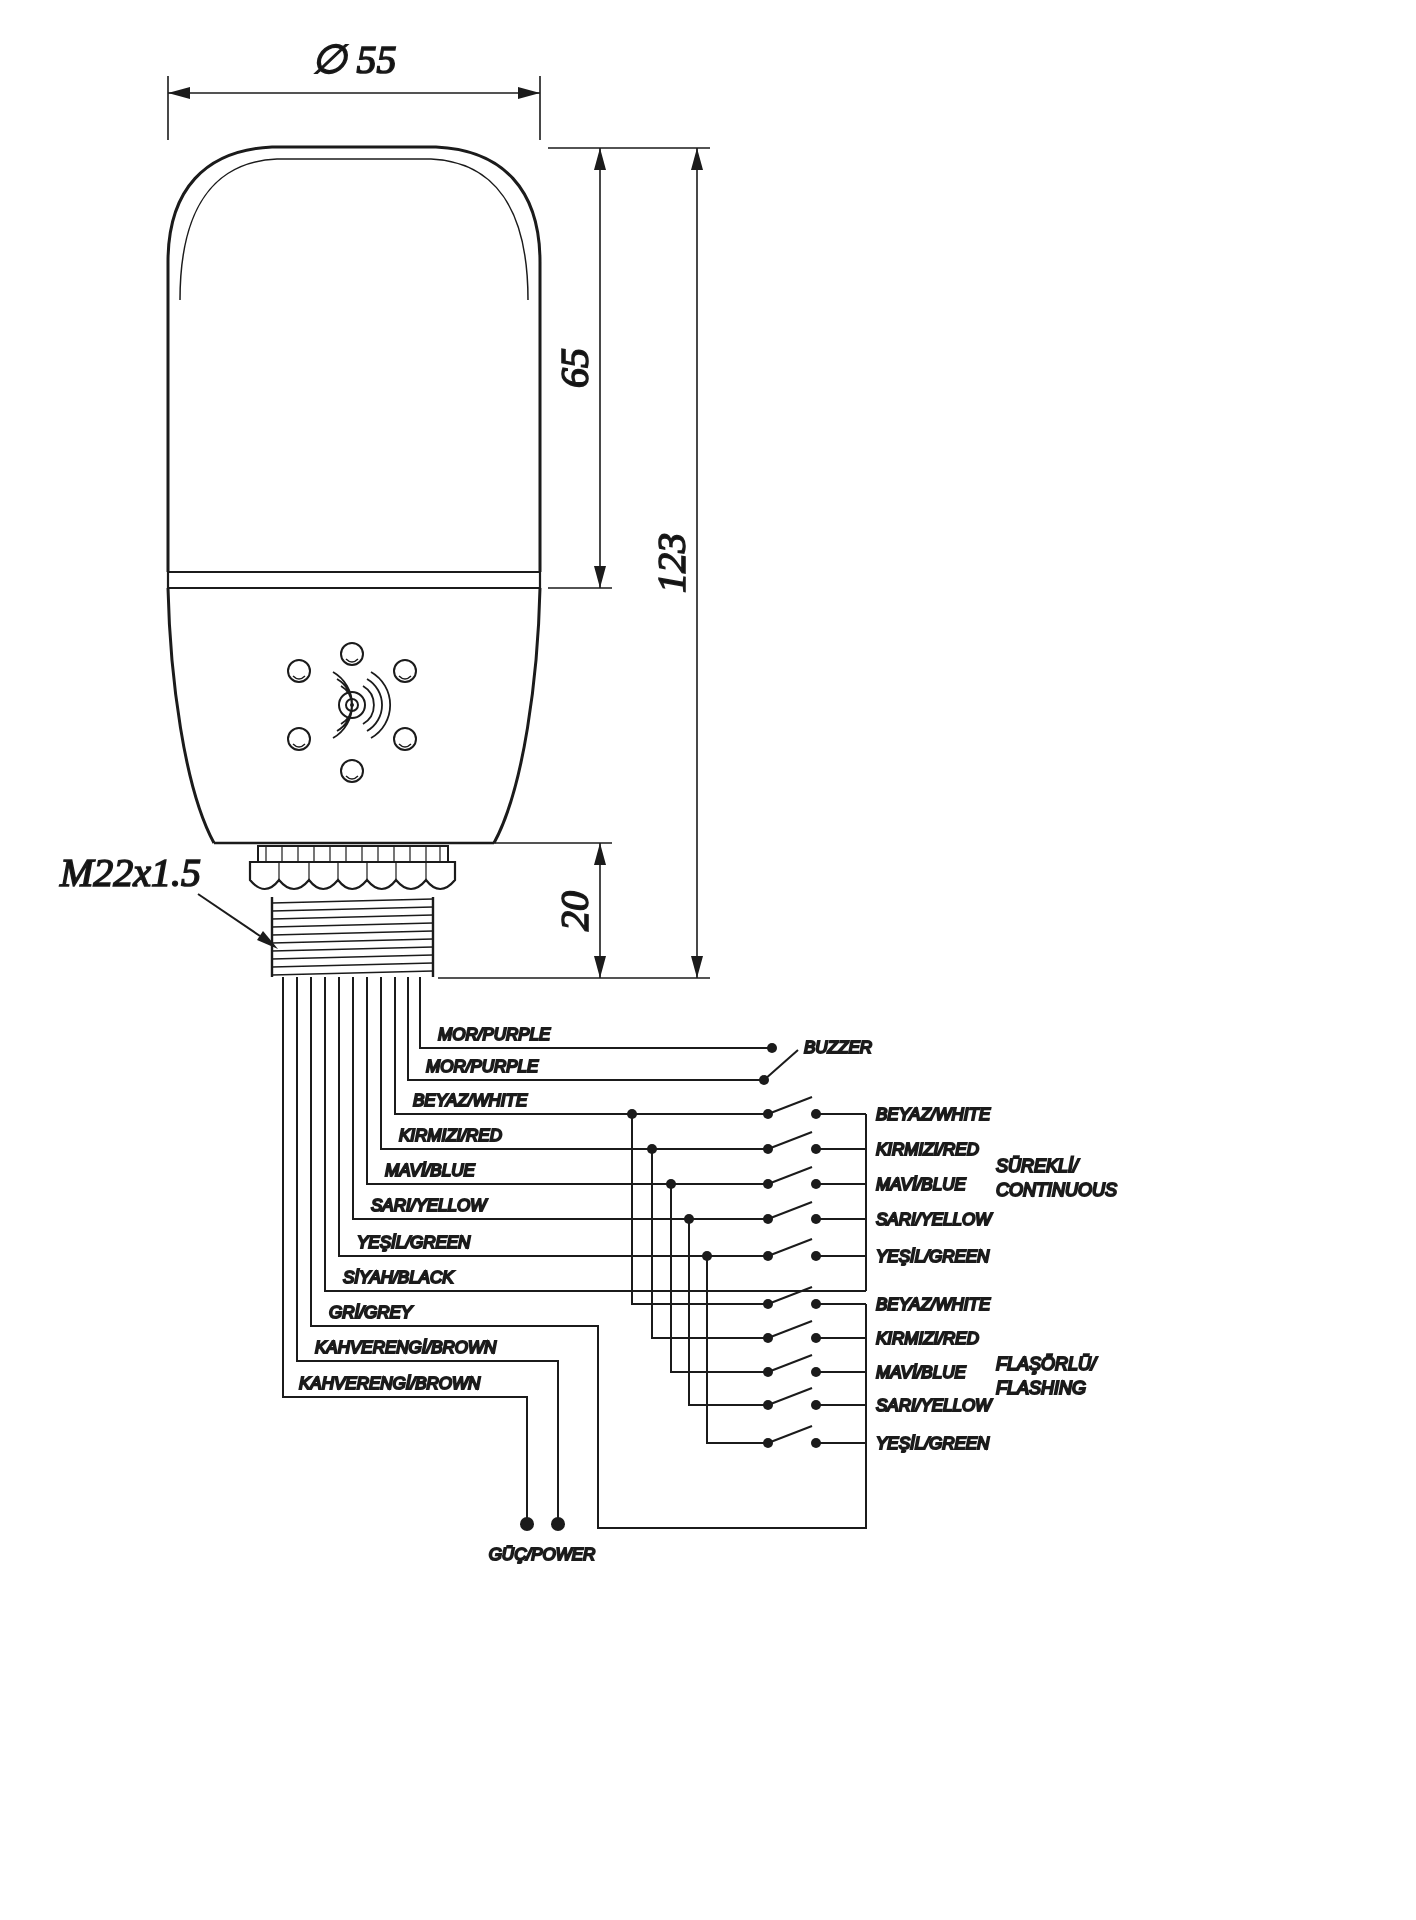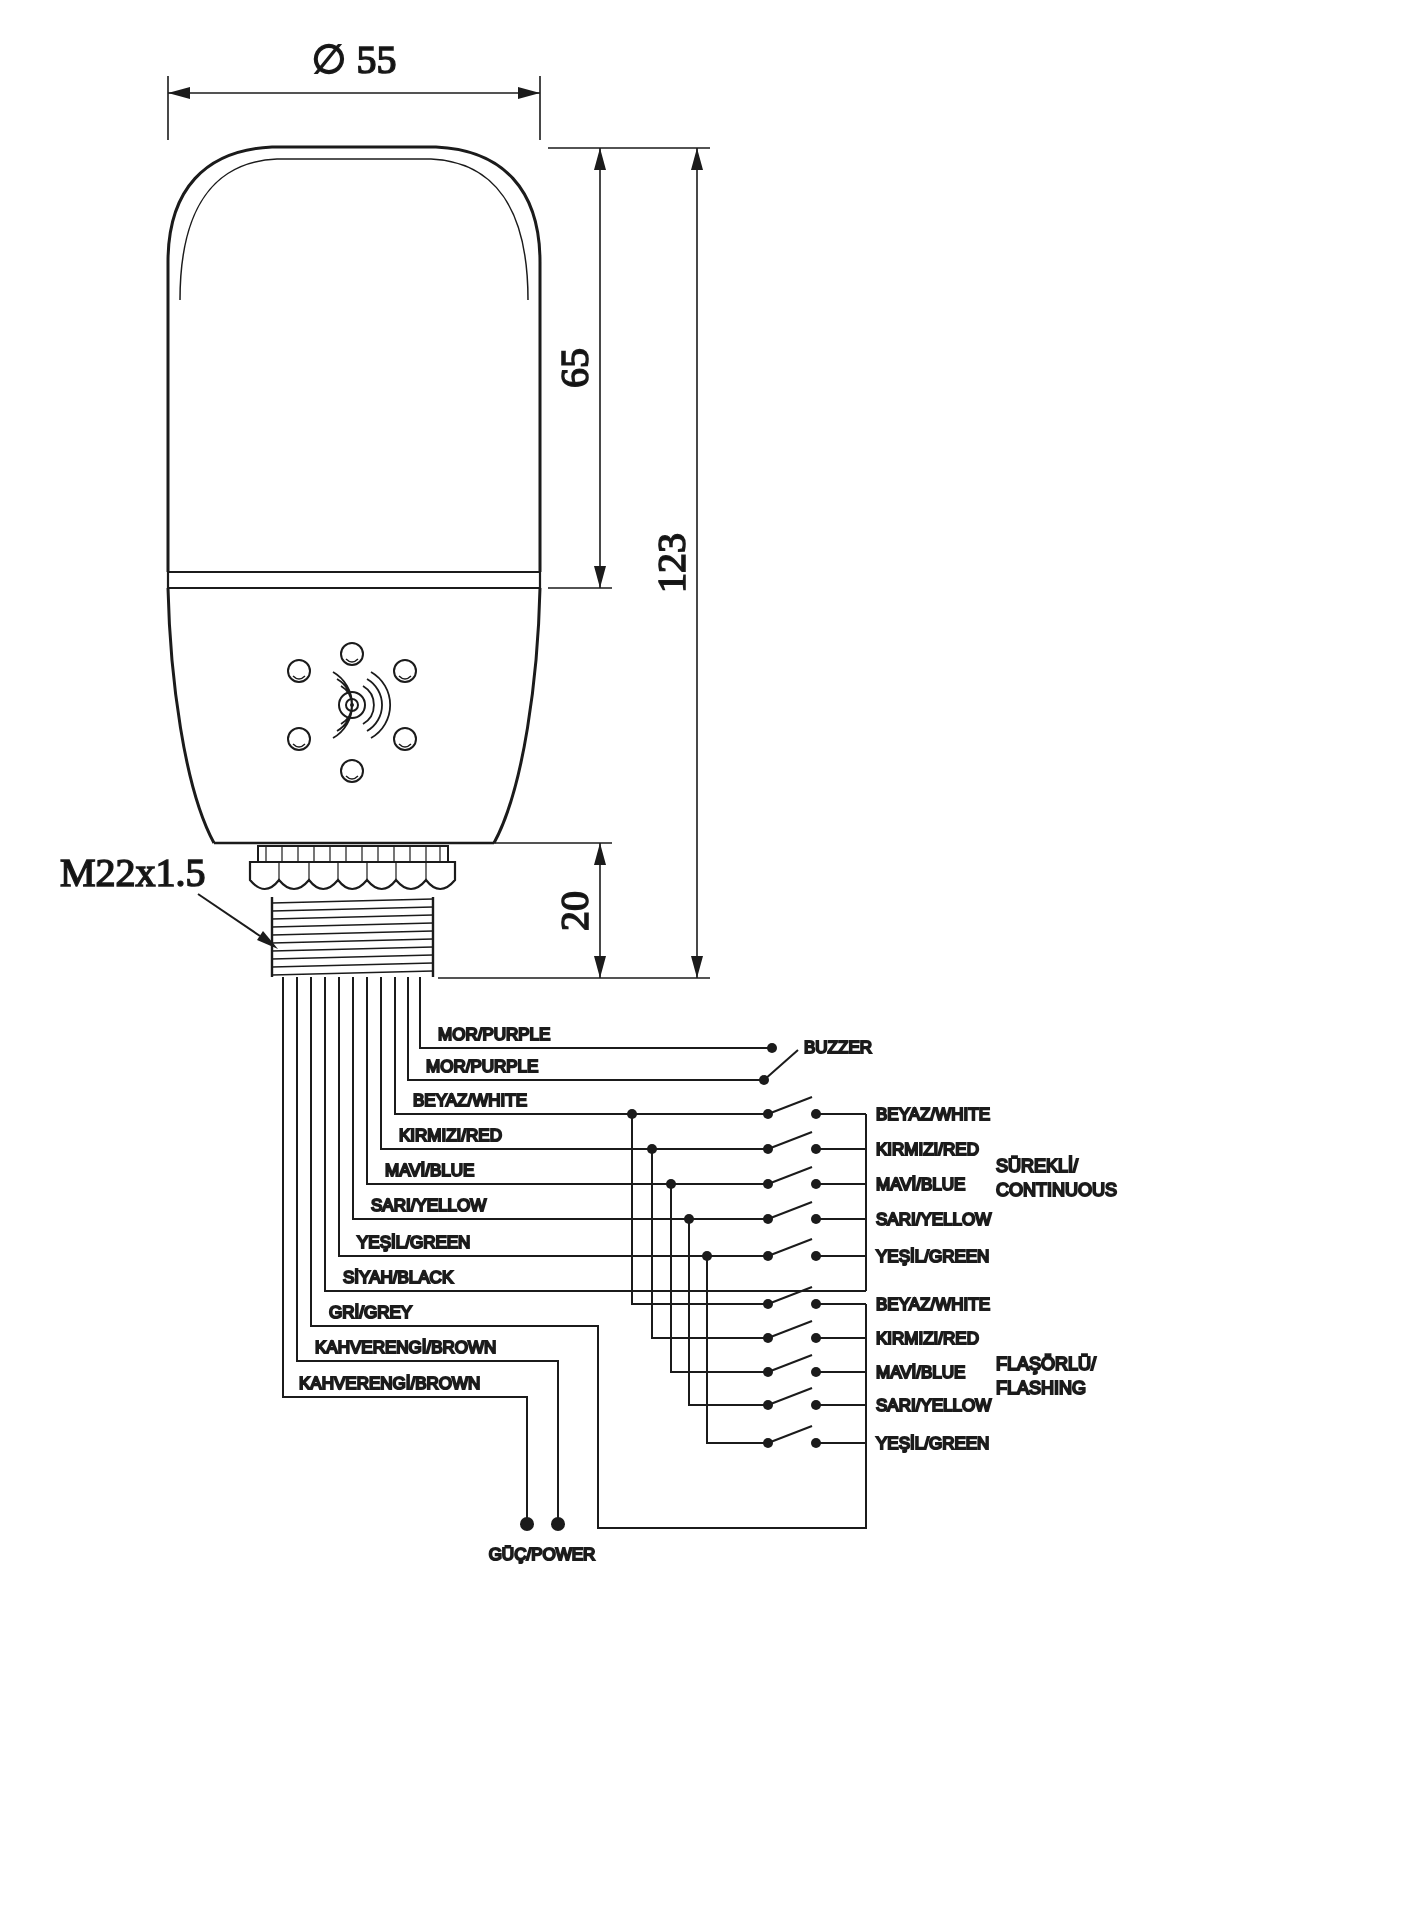--- a/index.html
+++ b/index.html
@@ -1,16 +1,16 @@
 <!DOCTYPE html>
 <html><head>
 <meta charset="utf-8">
 <style>
   html,body{margin:0;padding:0;background:#ffffff;}
-  .page{width:1416px;height:1920px;background:#ffffff;position:relative;overflow:hidden;}
+  .page{width:1416px;height:1920px;background:#ffffff;position:relative;overflow:hidden;font-style:italic;}
   svg{display:block;}
   .dim-text{font-family:"Liberation Serif",serif;font-size:40px;fill:#111;}
   .lbl{font-family:"Liberation Sans",sans-serif;font-size:17px;fill:#111;}
   .grp{font-family:"Liberation Sans",sans-serif;font-size:18px;fill:#111;}
   .stroke-main{stroke:#1b1b1b;fill:none;}
   .dot{fill:#1b1b1b;stroke:none;}
   .arrow{fill:#1b1b1b;stroke:none;}
 </style>
 </head>
 <body>

